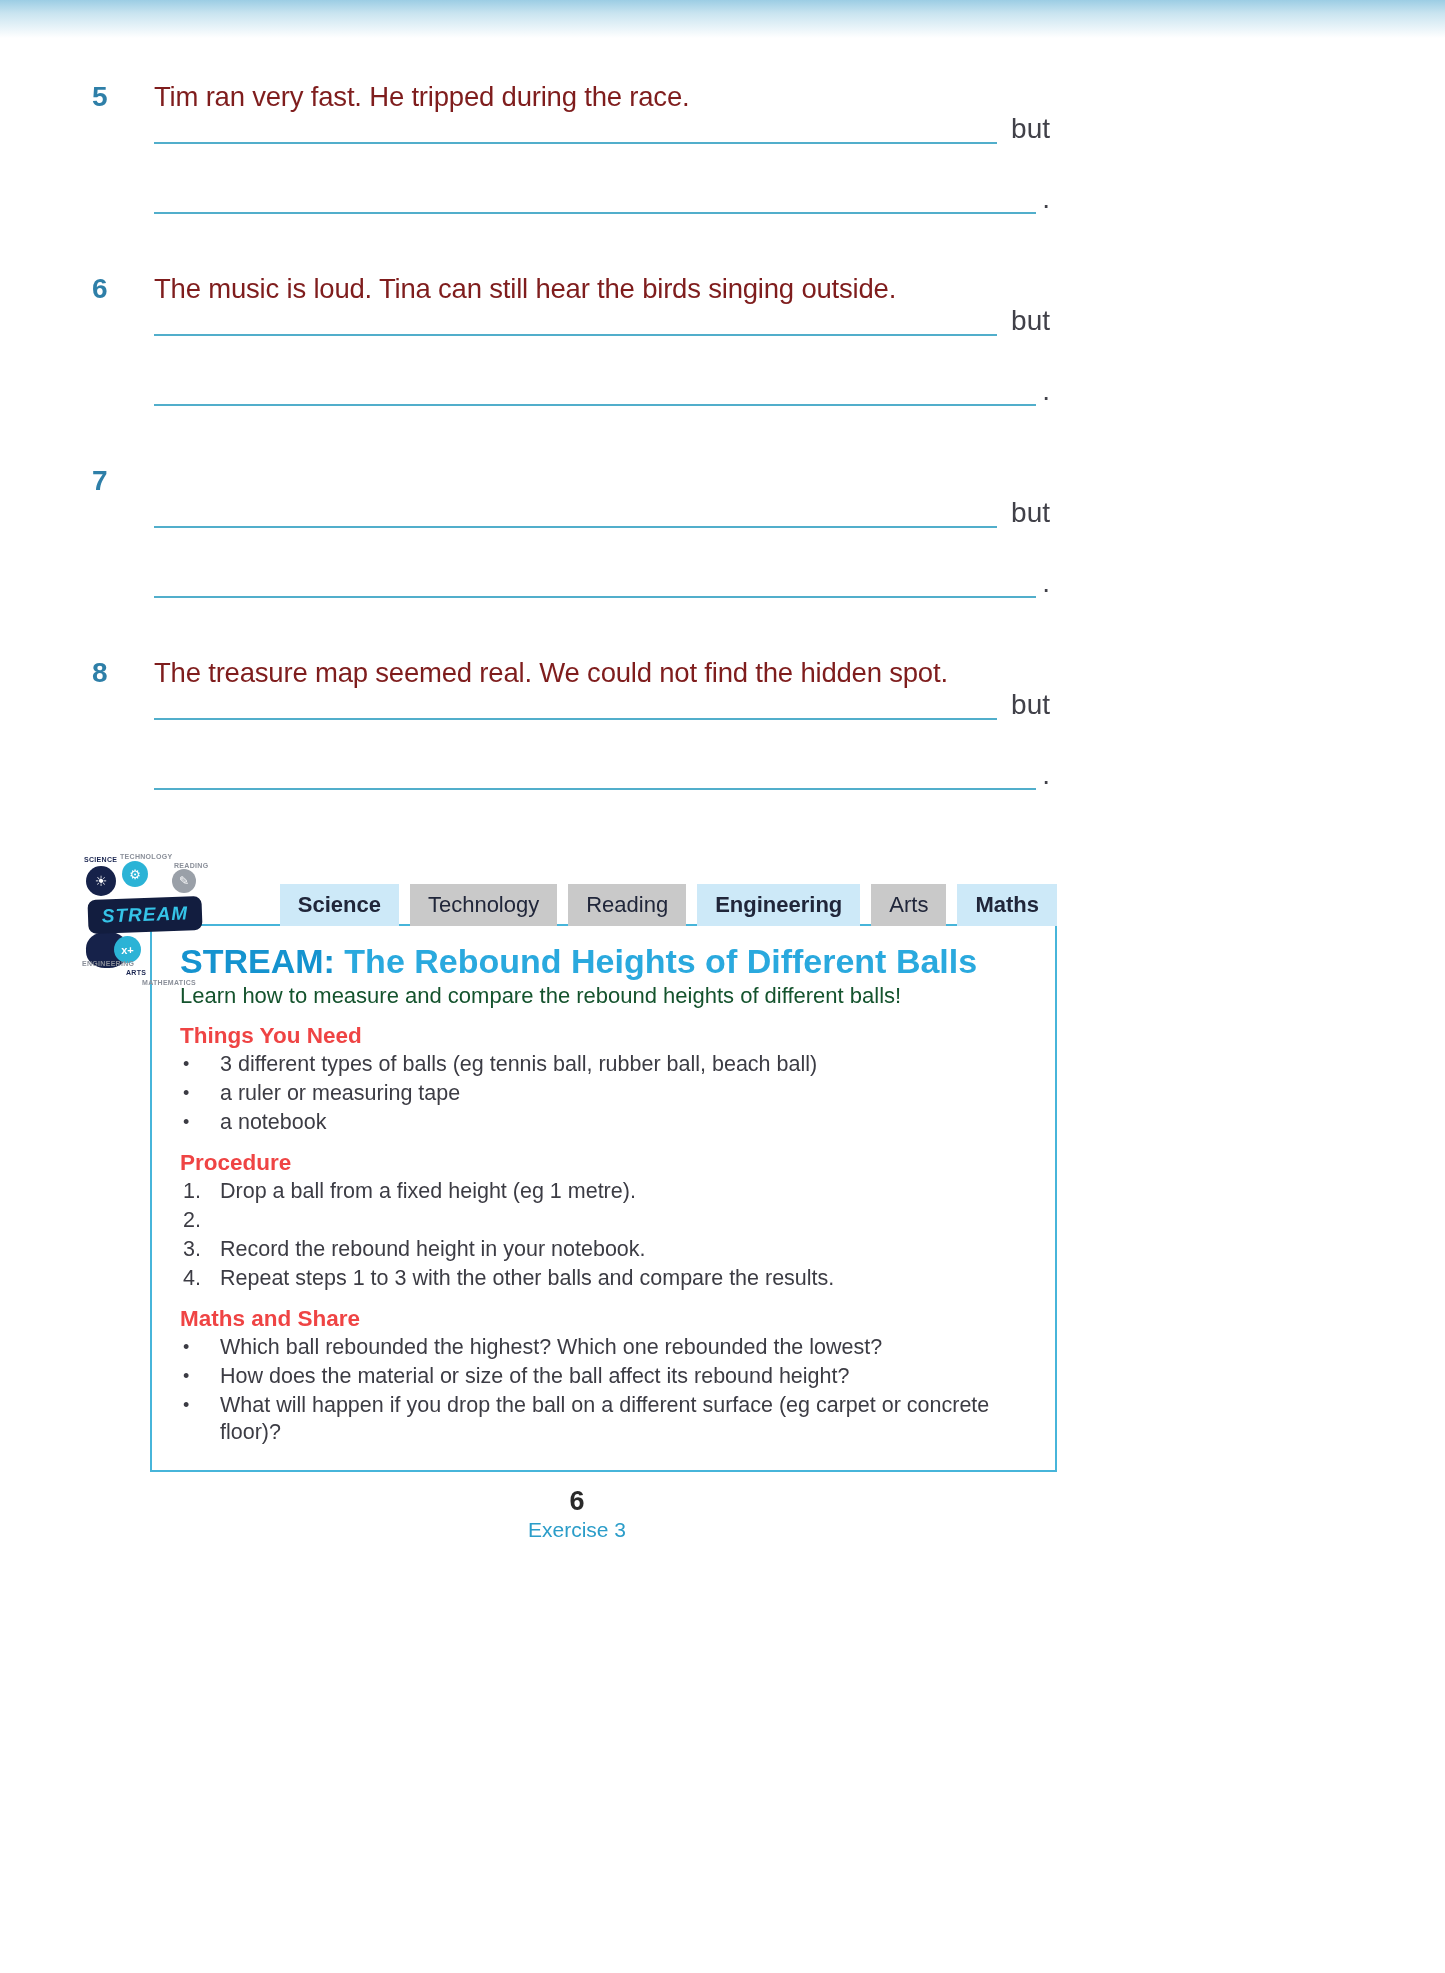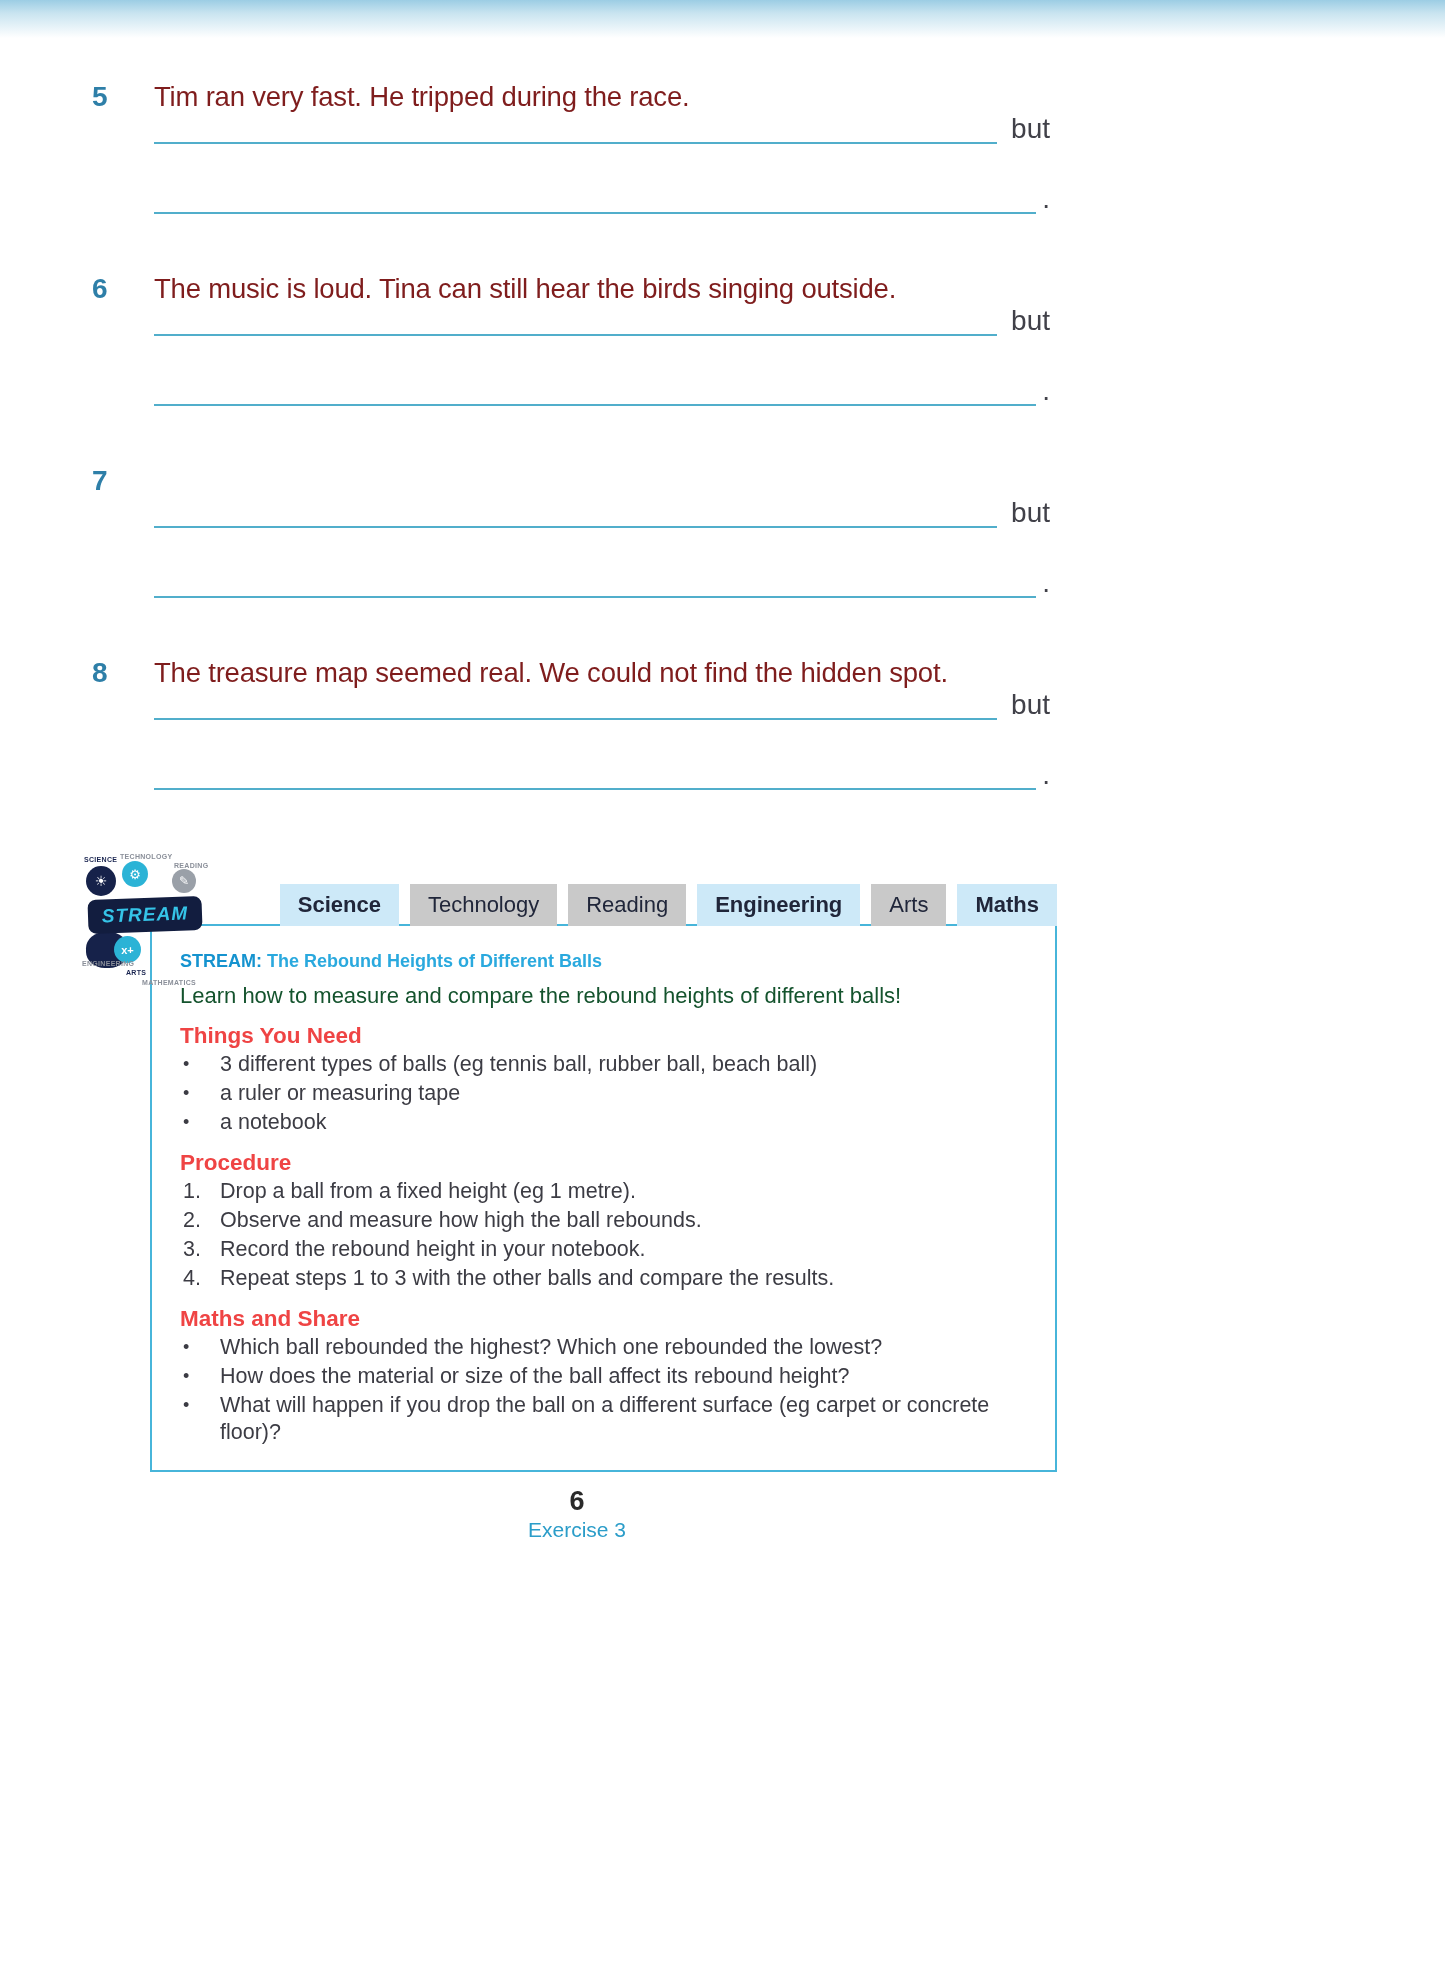--- a/index.html
+++ b/index.html
@@ -39,21 +39,21 @@
   }
   .tab {
     padding:8px 18px; font-size:22px; color:#20263a;
     background:#c9c9c9; line-height:26px; white-space:nowrap;
   }
   .tab.active { background:#cde9f8; font-weight:bold; }
   .box {
     position:relative; z-index:1; margin-top:-2px; background:#ffffff;
     border:2px solid #47b5da; padding:20px 28px 24px 28px;
   }
-  .stream-title { font-size:18px; font-weight:bold; line-height:30px; }
+  .stream-title { font-size:34px; font-weight:bold; line-height:30px; }
   .stream-title .prefix { color:#1593cf; }
   .stream-title .rest { color:#2aa9de; }
   .intro { font-size:22px; line-height:27px; color:#14532d; margin-top:6px; }
   .sec-heading { font-size:22.5px; font-weight:bold; color:#ef4444; margin-top:13px; line-height:27px; }
   .items { margin-top:2px; }
   .item { display:flex; font-size:21.5px; color:#3c3c44; line-height:27px; margin-top:2px; }
   .item .marker { flex:0 0 40px; width:40px; padding-left:3px; }
   .item .marker.bullet { font-size:18px; }
 
   
@@ -212,21 +212,20 @@
       </div>
 
       <div class="sec-heading">Procedure</div>
       <div class="items">
         <div class="item">
           <span class="marker">1.</span>
           <span>Drop a ball from a fixed height (eg 1 metre).</span>
         </div>
         <div class="item">
           <span class="marker">2.</span>
-          <span>Observe and measure how high the ball rebounds.</span>
         </div>
         <div class="item">
           <span class="marker">3.</span>
           <span>Record the rebound height in your notebook.</span>
         </div>
         <div class="item">
           <span class="marker">4.</span>
           <span>Repeat steps 1 to 3 with the other balls and compare the results.</span>
         </div>
       </div>

